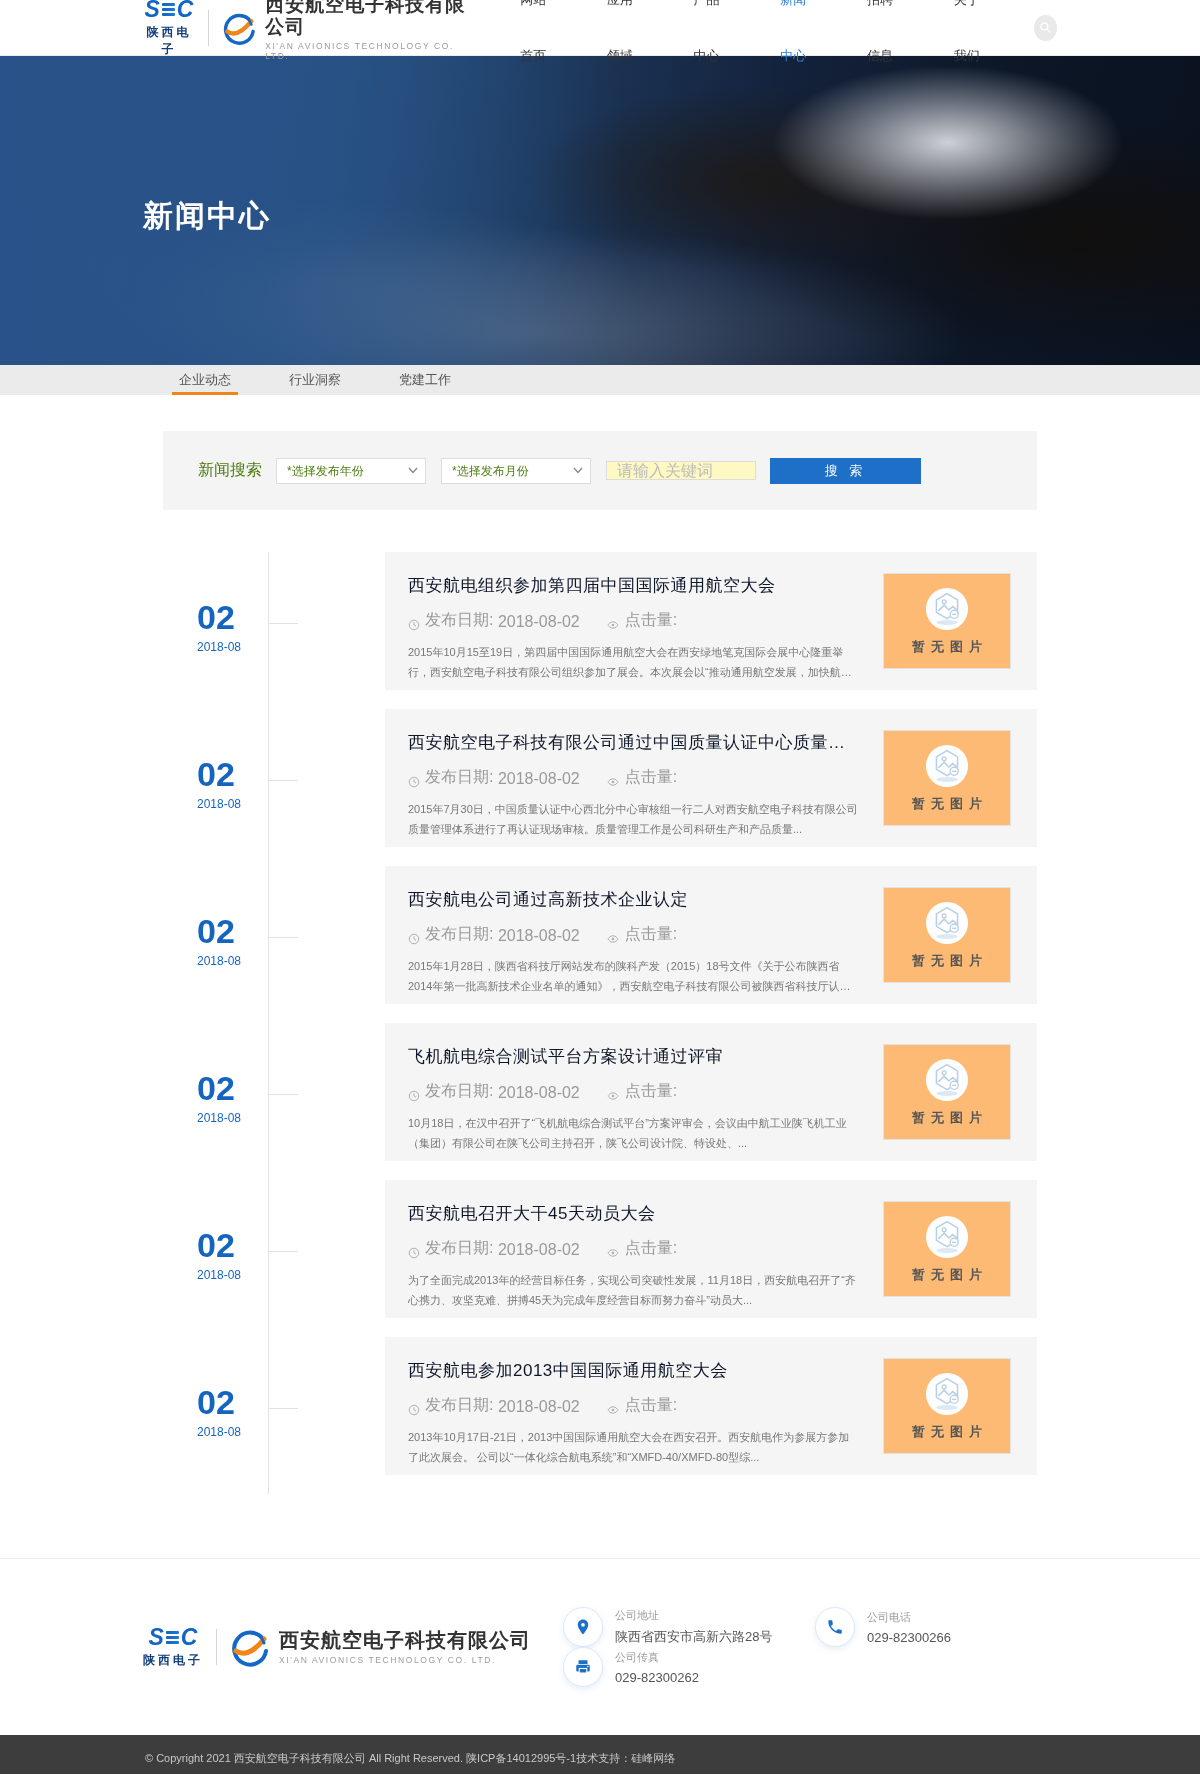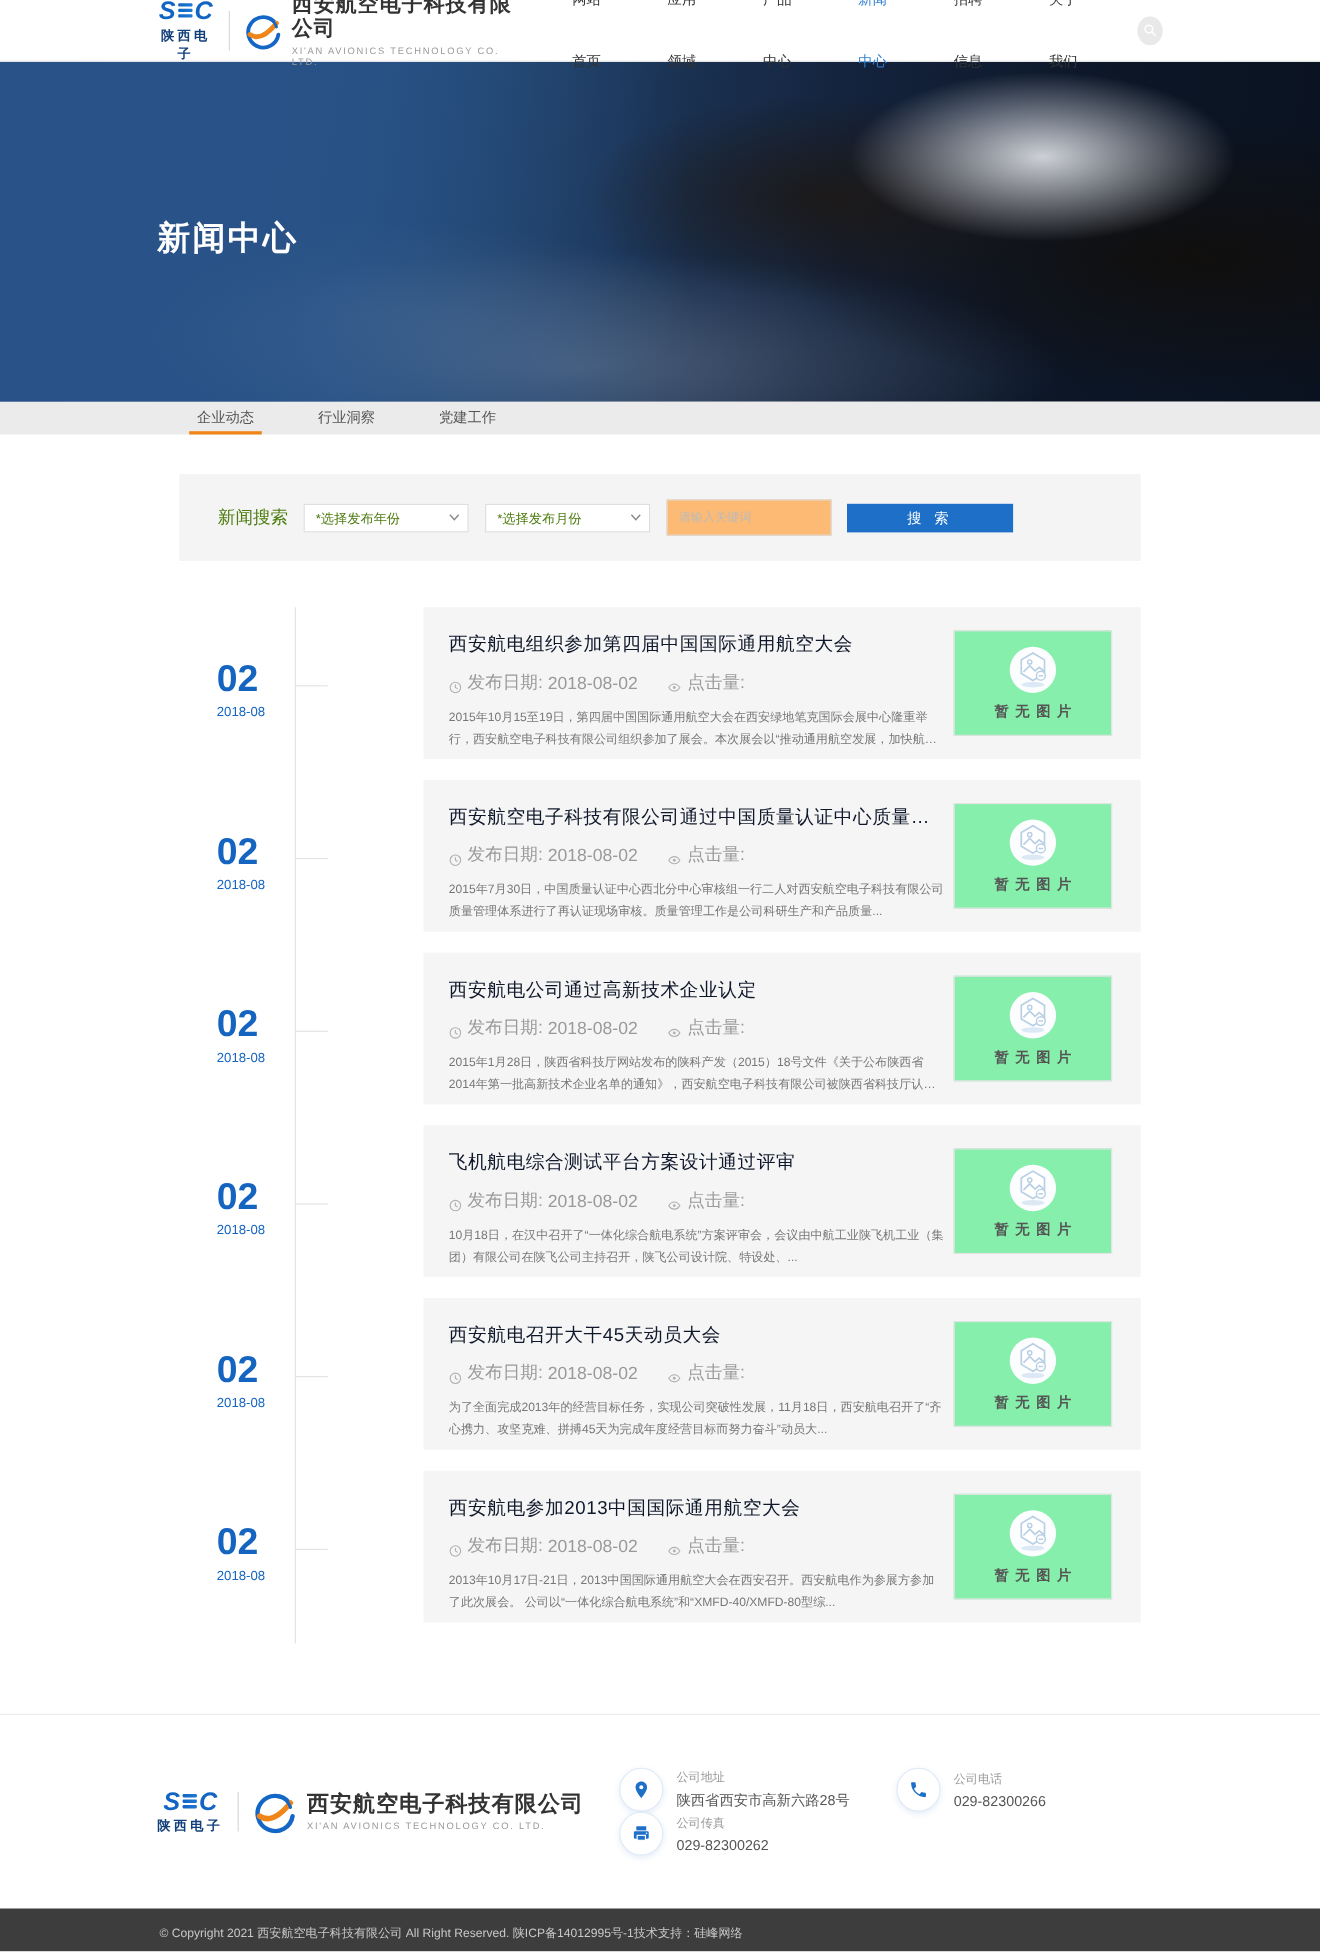--- a/index.html
+++ b/index.html
@@ -46,42 +46,42 @@
   .tab { font-size:13px; color:#555; line-height:29px; padding:0 7px; margin-right:44px; cursor:pointer; position:relative; }
   .tab.active::after { content:""; position:absolute; left:0; right:0; bottom:0; height:3px; background:#f08519; }
   
   .search-panel { width:874px; height:79px; margin:36px auto 0; background:#f4f4f4;
     display:flex; align-items:center; padding-left:35px; }
   .search-label { font-size:16px; color:#4d7c0f; margin-right:14px; }
   .sel { width:150px; height:26px; background:#fff; border:1px solid #dcdcdc; margin-right:15px;
     font-size:12px; color:#4d7c0f; line-height:24px; padding:0 22px 0 10px; position:relative; cursor:pointer;
     white-space:nowrap; overflow:hidden; }
   .sel .chev { position:absolute; right:7px; top:8px; }
-  .kw-input { width:150px; height:33px; border:1px solid #dcdcdc; background:#fdba74; font-size:11px;
+  .kw-input { width:150px; height:19px; border:1px solid #dcdcdc; background:#fef9c3; font-size:16px;
     padding:0 10px; margin-right:14px; color:#666; outline:none; font-family:inherit; }
   .kw-input::placeholder { color:#bbb; }
   .go-btn { width:151px; height:26px; background:#1e6fc8; color:#fff; border:none; font-size:13px;
     letter-spacing:4px; cursor:pointer; font-family:inherit; }
   
   .list { width:874px; margin:42px auto 0; position:relative; padding-bottom:64px; }
   .timeline { position:absolute; left:105px; top:0; bottom:64px; width:1px; background:#e2e2e2; }
   .row { position:relative; height:138px; margin-bottom:19px; }
   .connector { position:absolute; left:105px; top:71px; width:30px; height:1px; background:#e2e2e2; }
   .datecol { position:absolute; left:34px; top:48px; color:#1565c0; }
   .day { font-size:34px; font-weight:bold; line-height:1; }
   .ym { font-size:12px; margin-top:6px; }
   .card { margin-left:222px; height:138px; background:#f5f5f5; position:relative; padding:22px 23px 0 23px; cursor:pointer; }
   .card h3 { font-size:17px; font-weight:normal; color:#0f172a; letter-spacing:.5px;
     max-width:440px; white-space:nowrap; overflow:hidden; text-overflow:ellipsis; }
   .meta { margin-top:13px; font-size:16px; color:#9a9a9a; display:flex; align-items:flex-end; }
   .meta .micon { display:inline-flex; margin-right:5px; }
   .meta .gap { width:26px; }
   .excerpt { margin-top:11px; font-size:11px; color:#777; line-height:20px; max-width:450px;
     display:-webkit-box; -webkit-line-clamp:2; -webkit-box-orient:vertical; overflow:hidden; }
-  .thumb { position:absolute; right:26px; top:21px; width:144px; height:96px; background:#86efac;
+  .thumb { position:absolute; right:26px; top:21px; width:128px; height:96px; background:#fdba74;
     border:1px solid #e3e3e3; display:flex; flex-direction:column; align-items:center; justify-content:center; }
   .noimg-text { font-size:13px; font-weight:bold; color:#555; letter-spacing:6px; margin-top:6px; text-indent:6px; }
   
   .footer { border-top:1px solid #ebebeb; height:177px; display:flex; align-items:center; padding:0 80px 0 143px; }
   .footer .brand-cn { font-size:20px; }
   .contacts { flex:1; display:grid; grid-template-columns:252px 252px; margin-left:32px; }
   .contact { display:flex; align-items:center; }
   .cicon { width:40px; height:40px; border-radius:50%; background:#fff; border:1px solid #dfe9f6;
     display:flex; align-items:center; justify-content:center; flex:none;
     box-shadow:0 2px 6px rgba(30,111,200,.12); }
@@ -318,21 +318,21 @@
         <span class="mdate">2018-08-02</span>
         <span class="gap"></span>
         <span class="micon">
           <svg width="14" height="12" viewBox="0 0 24 24">
                 <path d="M2 12s4-6.5 10-6.5S22 12 22 12s-4 6.5-10 6.5S2 12 2 12z" fill="none" stroke="#b0b0b0" stroke-width="2"></path>
                 <circle cx="12" cy="12" r="2.6" fill="#b0b0b0"></circle>
               </svg>
         </span>
         <span class="mlabel">点击量:</span>
       </div>
-      <p class="excerpt">10月18日，在汉中召开了“一体化综合航电系统”方案评审会，会议由中航工业陕飞机工业（集团）有限公司在陕飞公司主持召开，陕飞公司设计院、特设处、...</p>
+      <p class="excerpt">10月18日，在汉中召开了“飞机航电综合测试平台”方案评审会，会议由中航工业陕飞机工业（集团）有限公司在陕飞公司主持召开，陕飞公司设计院、特设处、...</p>
       <div class="thumb">
         <svg width="46" height="46" viewBox="0 0 48 48">
           <circle cx="24" cy="24" r="22" fill="#fbfdff"></circle>
           <ellipse cx="24" cy="38" rx="11" ry="2.6" fill="#dce9f5"></ellipse>
           <path d="M24 8l11 6.5v13L24 34l-11-6.5v-13z" fill="#fff" stroke="#b9cfe4" stroke-width="1.6"></path>
           <circle cx="21" cy="16.5" r="2" fill="none" stroke="#b9cfe4" stroke-width="1.4"></circle>
           <path d="M15 26l6-6 5 5 4-3.5 5 4" fill="none" stroke="#b9cfe4" stroke-width="1.6"></path>
           <circle cx="31.5" cy="29.5" r="4.2" fill="#fff" stroke="#b9cfe4" stroke-width="1.4"></circle>
           <line x1="29.3" y1="29.5" x2="33.7" y2="29.5" stroke="#b9cfe4" stroke-width="1.4"></line>
         </svg>

